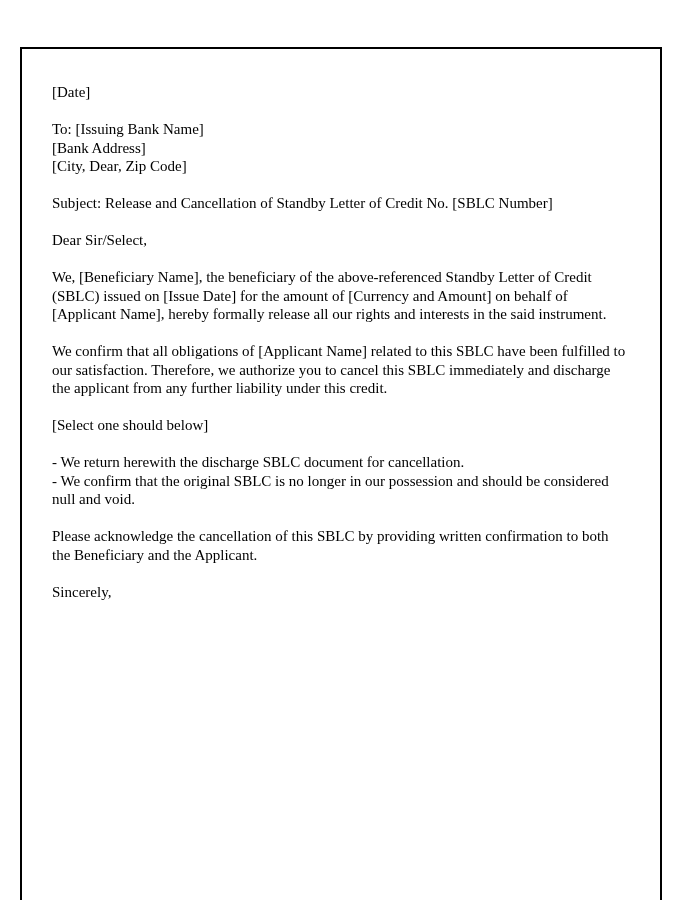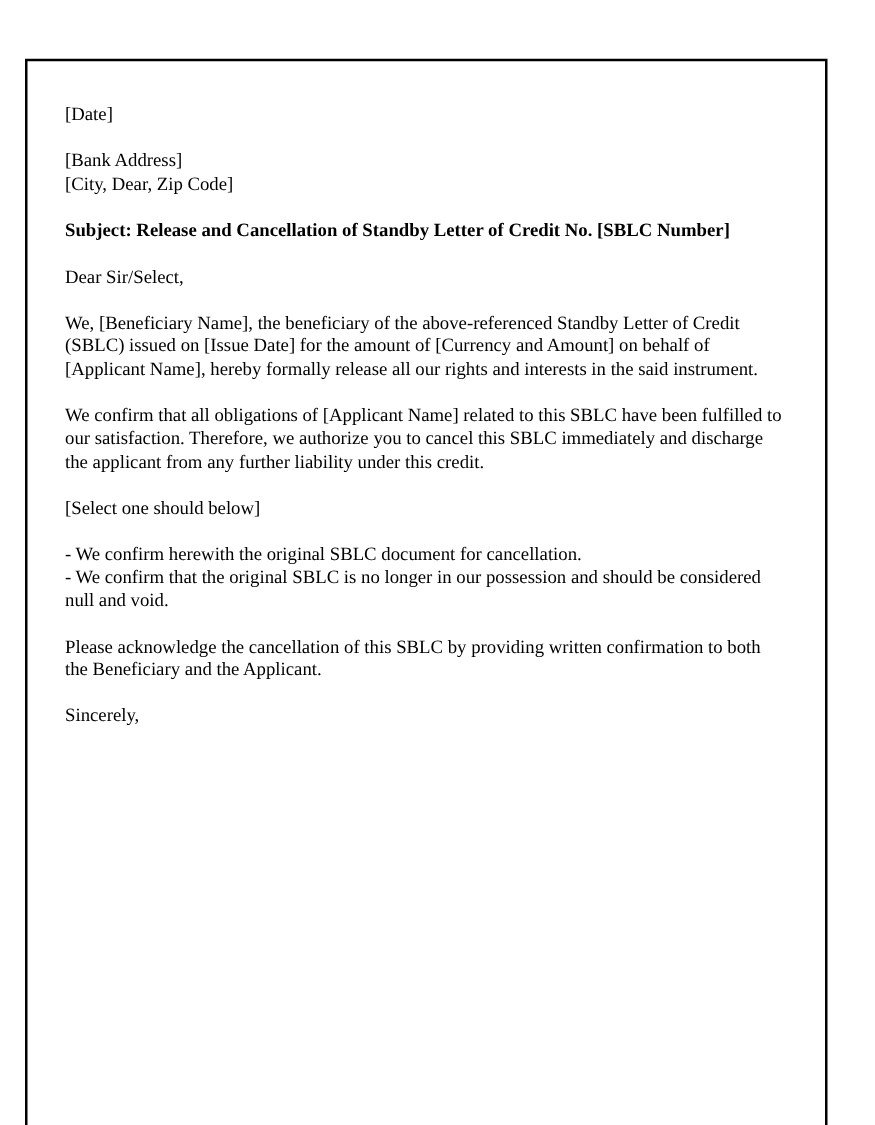--- a/index.html
+++ b/index.html
@@ -24,48 +24,49 @@
     border: 2px solid #000000;
     background: #ffffff;
     padding: 34px 30px 30px 30px;
     color: #000000;
     font-size: 15px;
     line-height: 18.5px;
     margin-top: 33px;
   }
   .block { margin-bottom: 18.5px; }
   .block:last-child { margin-bottom: 0; }
-  .subject { font-weight: bold; }
+  .subject { font-weight: normal; }
   p, div.line { white-space: pre-wrap; }
 </style>
 </head>
 <body>
 
 <div class="page">
   <div class="letter-frame">
 
     <div class="block">[Date]</div>
 
     <div class="block">
+      <div class="line">To: [Issuing Bank Name]</div>
       <div class="line">[Bank Address]</div>
       <div class="line">[City, Dear, Zip Code]</div>
     </div>
 
     <div class="block subject">Subject: Release and Cancellation of Standby Letter of Credit No. [SBLC Number]</div>
 
     <div class="block">Dear Sir/Select,</div>
 
     <p class="block">We, [Beneficiary Name], the beneficiary of the above-referenced Standby Letter of Credit (SBLC) issued on [Issue Date] for the amount of [Currency and Amount] on behalf of [Applicant Name], hereby formally release all our rights and interests in the said instrument.</p>
 
     <p class="block">We confirm that all obligations of [Applicant Name] related to this SBLC have been fulfilled to our satisfaction. Therefore, we authorize you to cancel this SBLC immediately and discharge the applicant from any further liability under this credit.</p>
 
     <div class="block">[Select one should below]</div>
 
     <div class="block">
-      <p class="line">- We confirm herewith the original SBLC document for cancellation.</p>
+      <p class="line">- We return herewith the discharge SBLC document for cancellation.</p>
       <p class="line">- We confirm that the original SBLC is no longer in our possession and should be considered null and void.</p>
     </div>
 
     <p class="block">Please acknowledge the cancellation of this SBLC by providing written confirmation to both the Beneficiary and the Applicant.</p>
 
     <div class="block">Sincerely,</div>
 
 
   </div>
 </div>

